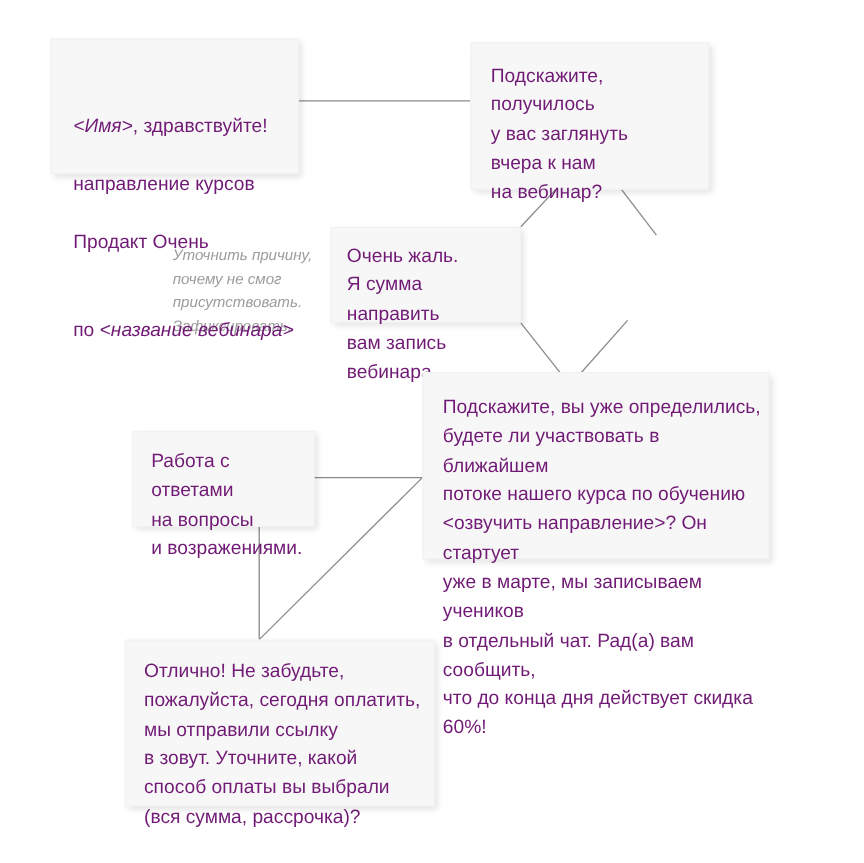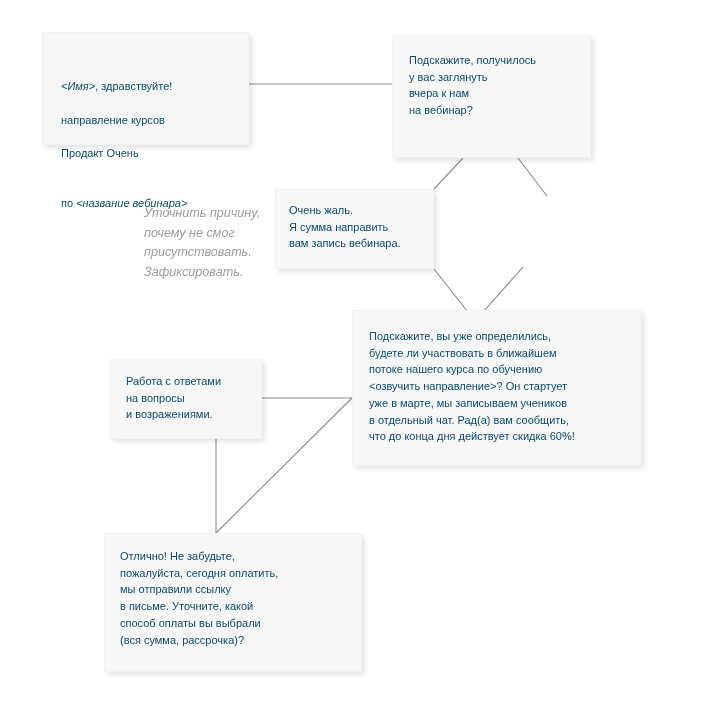--- a/index.html
+++ b/index.html
@@ -23,22 +23,22 @@
     width: 720px;
     height: 719px;
     pointer-events: none;
   }
   .node {
     position: absolute;
     box-sizing: border-box;
     background: #f7f7f7;
     border: 1px solid #f2f2f2;
     box-shadow: 3px 3px 5px rgba(0,0,0,0.10);
-    color: #0c4a6e;
-    font-size: 11px;
+    color: #701a75;
+    font-size: 16px;
     line-height: 1.52;
     white-space: pre-line;
     z-index: 3;
   }
   .note {
     position: absolute;
     background: transparent;
     border: 0;
     box-shadow: none;
     color: #9c9c9c;
@@ -119,17 +119,17 @@
 в отдельный чат. Рад(а) вам сообщить,
 что до конца дня действует скидка 60%!</div>
 
   <div class="node" id="node-objections">Работа с ответами
 на вопросы
 и возражениями.</div>
 
   <div class="node" id="node-payment">Отлично! Не забудьте,
 пожалуйста, сегодня оплатить,
 мы отправили ссылку
-в письме. Уточните, какой
+в зовут. Уточните, какой
 способ оплаты вы выбрали
 (вся сумма, рассрочка)?</div>
 
 </div>
 
 </body></html>

